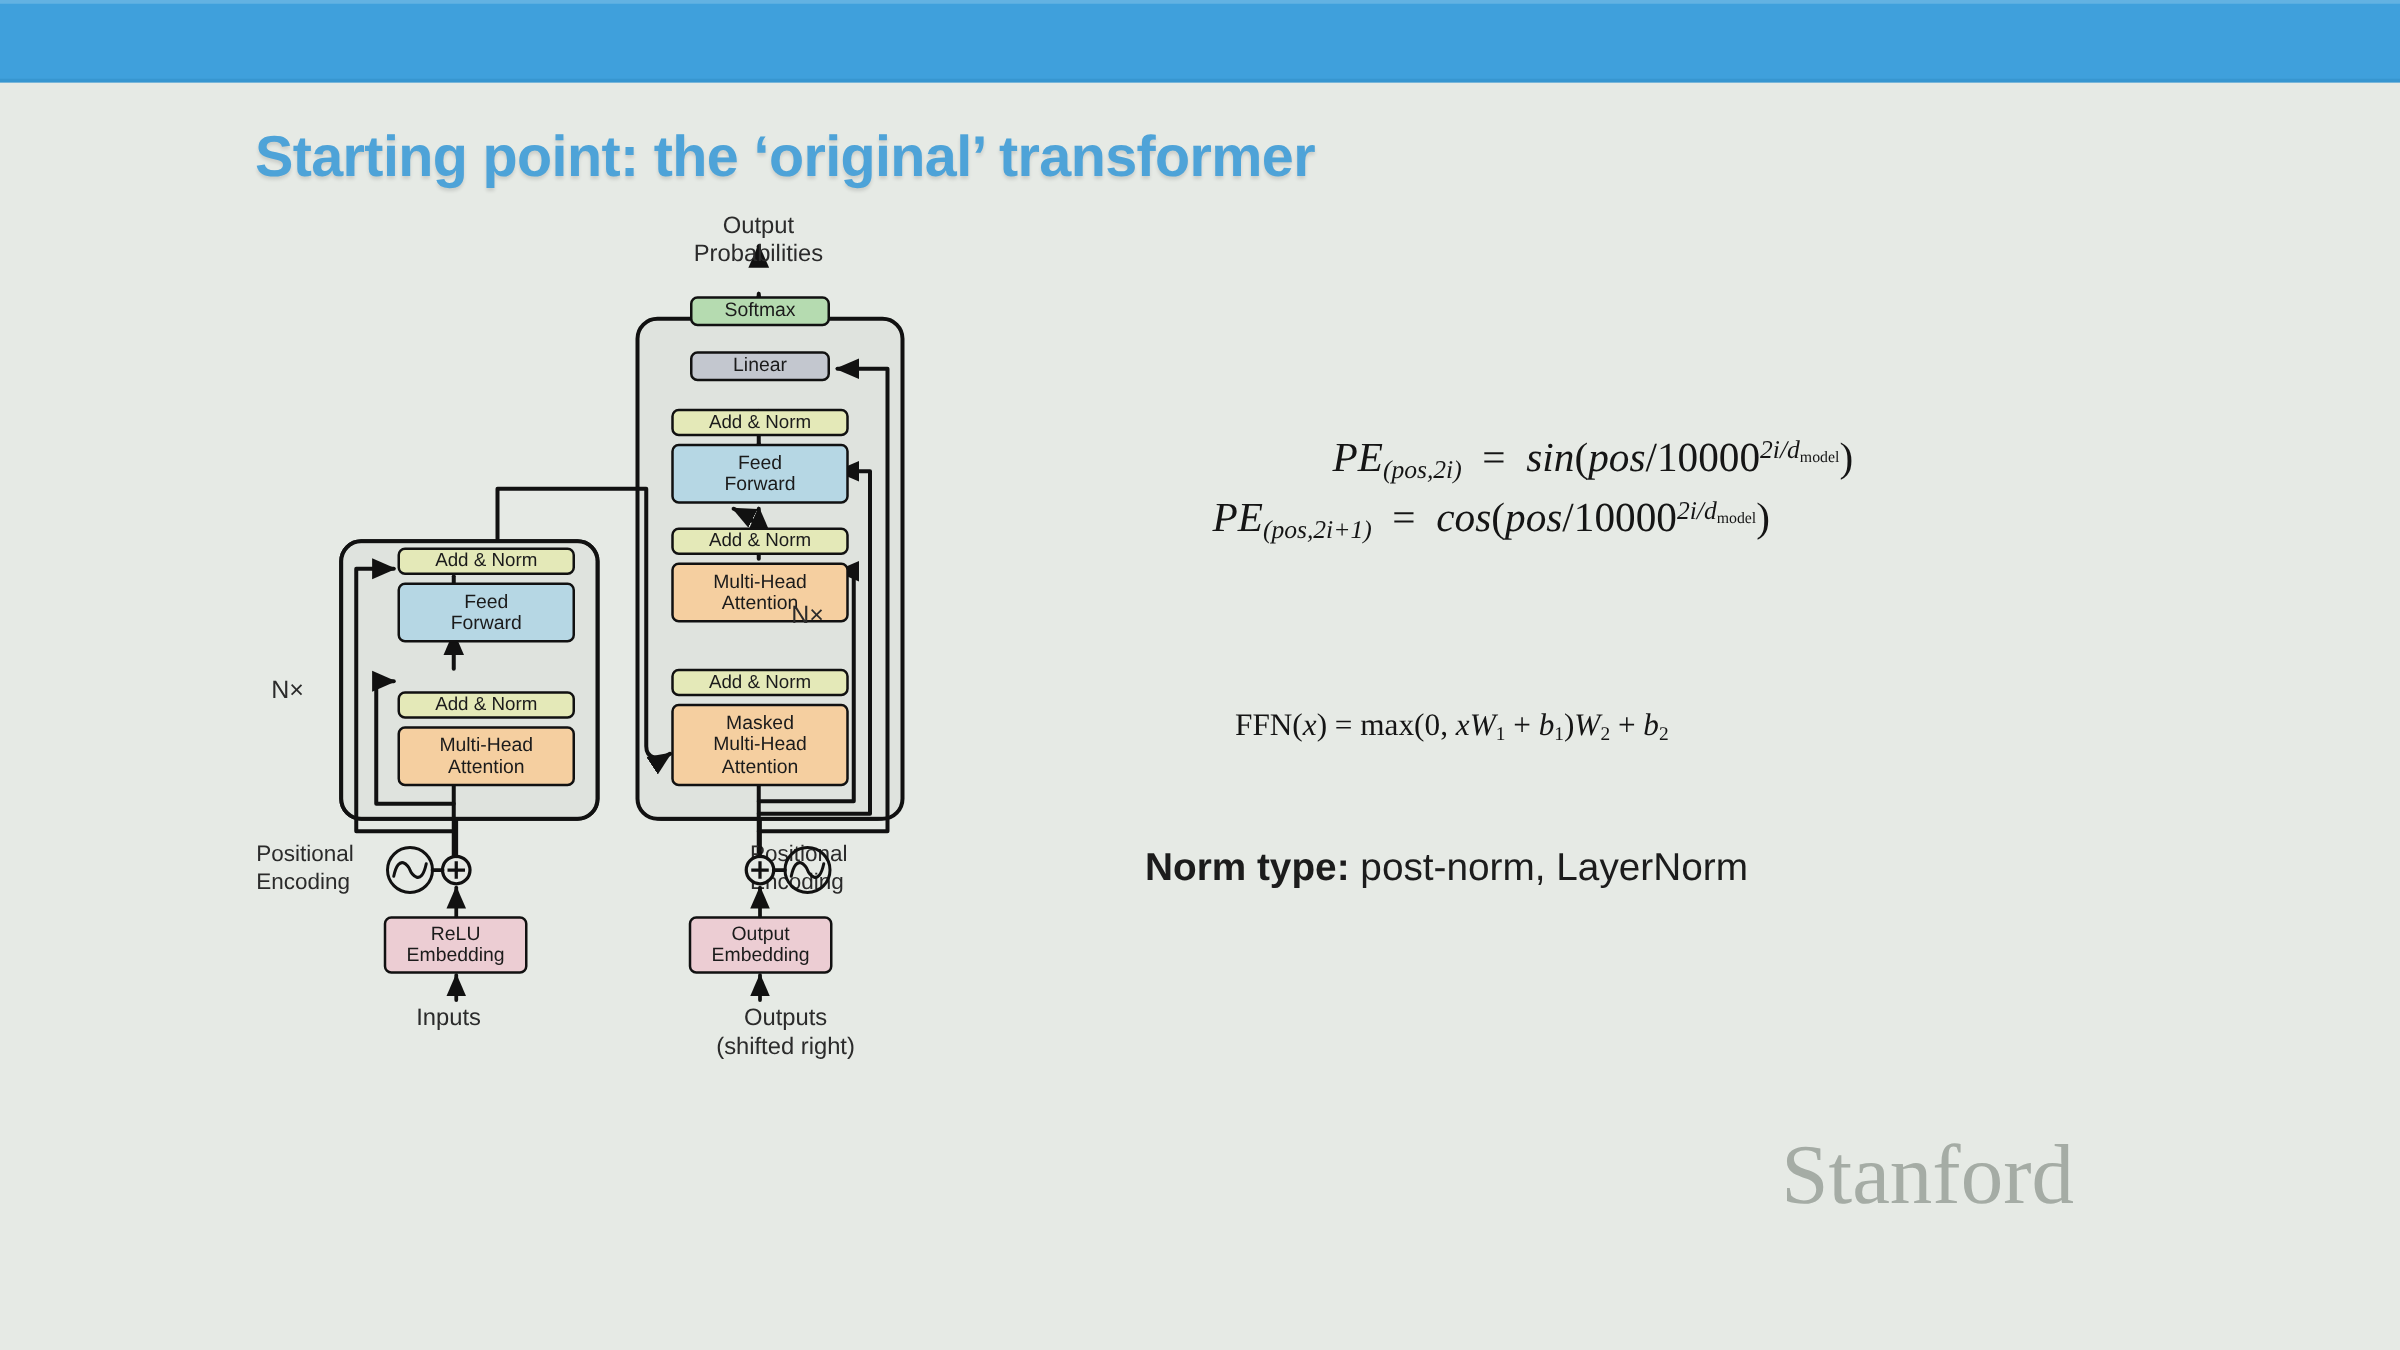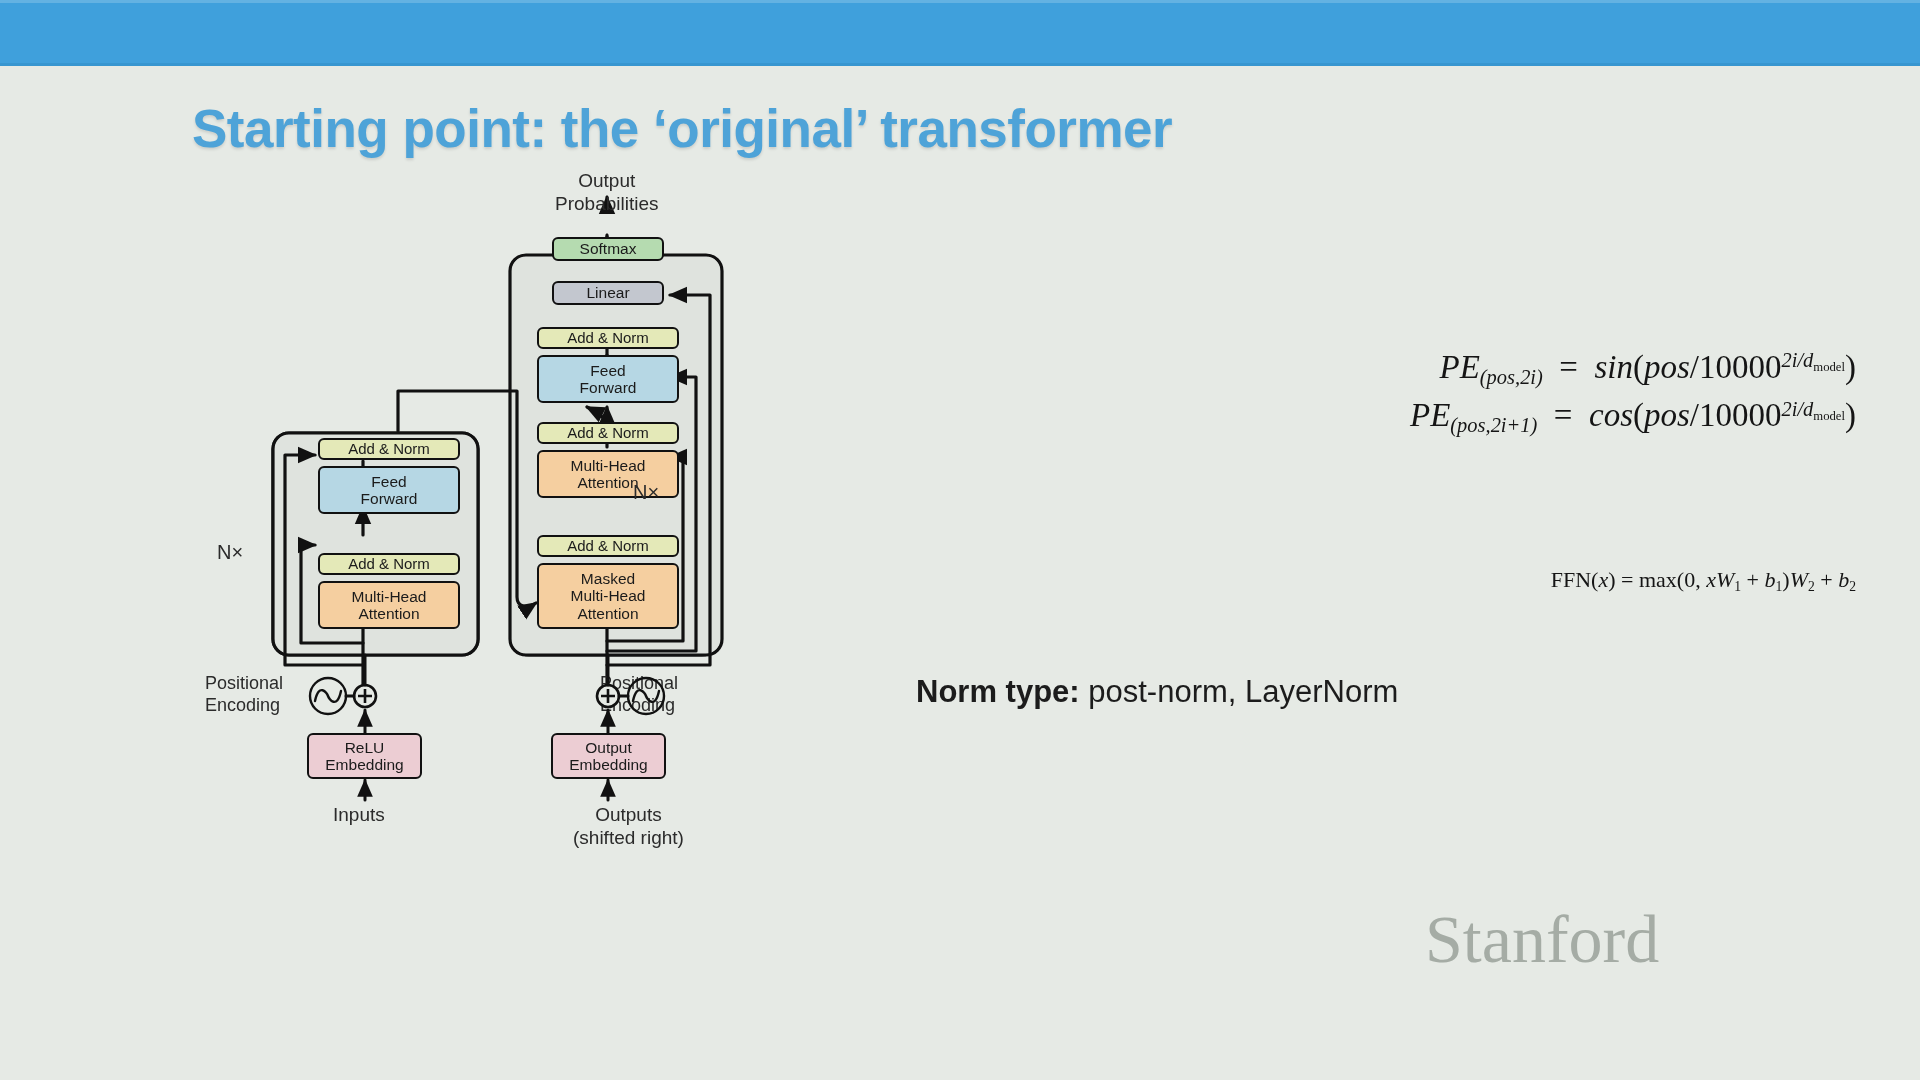--- a/index.html
+++ b/index.html
@@ -11,41 +11,40 @@
     position:relative;
   }
   #topbar{
     position:absolute;left:0;top:0;width:1920px;height:66px;
     background:#3fa0dc;
   }
   #topbar .hl{position:absolute;left:0;top:0;width:100%;height:3px;background:#63b2e2;}
   #topbar .sh{position:absolute;left:0;bottom:0;width:100%;height:3px;background:#2f8cc4;opacity:.5;}
 
   #slide-title{
-    position:absolute;left:192px;top:98px;
-    font-size:53px;font-weight:bold;
+    position:absolute;left:204px;top:98px;
+    font-size:46px;font-weight:bold;
     color:#4ea3d8;
     letter-spacing:-0.5px;
     white-space:nowrap;
     text-shadow:0 2px 3px rgba(0,0,0,0.12);
   }
 
   
   #right-col{position:absolute;left:916px;top:220px;width:940px;}
   .rline{font-size:31px;color:#1c1c1c;white-space:nowrap;line-height:1.1;}
   .rline b{font-weight:bold;}
   .rspace-a{height:90px;}
   .formula{
     font-family:"Liberation Serif", serif;
     color:#151515;
     white-space:nowrap;
-    text-align:right;
   }
   .f-pe{font-size:33px;margin-left:150px;line-height:1.45;}
-  .f-ffn{font-size:22px;margin-left:108px;}
+  .f-ffn{font-size:25px;margin-left:72px;}
   .it{font-style:italic;}
   .up{font-style:normal;}
   sub{font-size:.62em;vertical-align:-0.28em;font-style:italic;}
   sup{font-size:.62em;vertical-align:0.52em;font-style:italic;}
   sub.rm,sup.rm{font-style:normal;}
 
   #stanford-wm{
     position:absolute;left:1425px;top:900px;
     font-family:"Liberation Serif", serif;
     font-size:68px;color:#9aa29a;opacity:.85;

